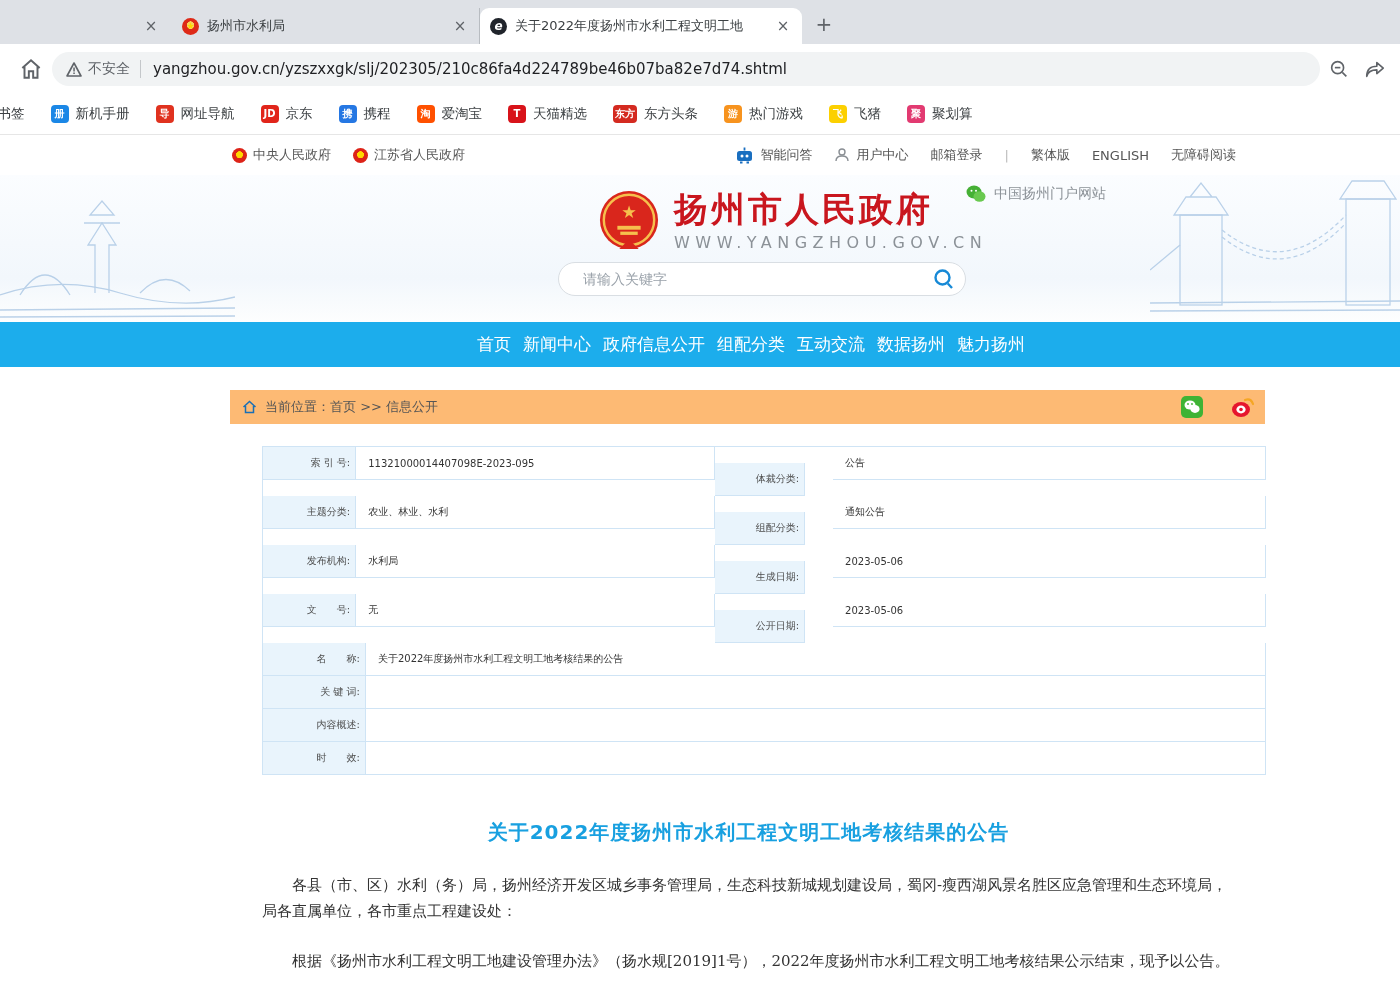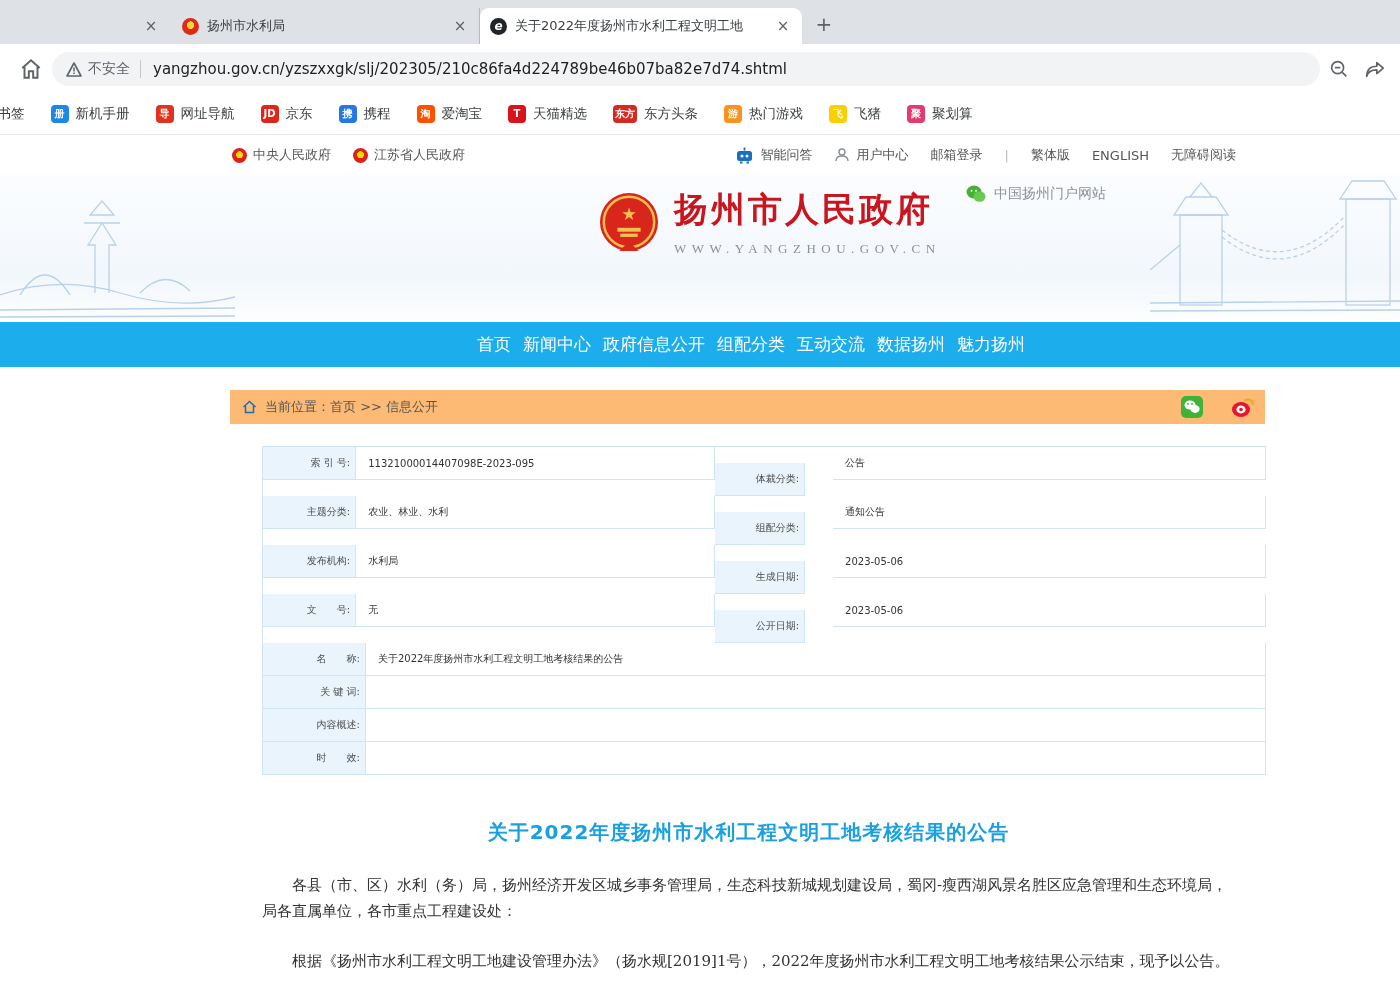--- a/index.html
+++ b/index.html
@@ -59,21 +59,21 @@
   
   .site-header { height:147px; position:relative;
     background:linear-gradient(180deg,#fbfdff 0%,#f2f7fc 70%,#fdfefe 100%); }
   .sketch { position:absolute; top:0; height:147px; opacity:.75; }
   .sketch-left { left:0; }
   .sketch-right { right:0; }
   .brand-row { position:absolute; left:598px; top:12px; display:flex; align-items:center; }
   .big-emblem { width:62px; height:62px; flex:0 0 auto; }
   .brand-text { margin-left:14px; }
   .site-name { color:#c9161e; font-size:34px; font-weight:bold; letter-spacing:3px; white-space:nowrap; }
-  .site-url { color:#8b9197; font-size:13px; letter-spacing:5.5px; margin-top:8px;font-family:Liberation Serif, serif; }
+  .site-url { color:#8b9197; font-size:16px; letter-spacing:5.5px; margin-top:0; }
   .portal-tag { position:absolute; left:966px; top:10px; display:flex; align-items:center; gap:8px;
     color:#8b9197; font-size:14px; white-space:nowrap; }
   .search-row { position:absolute; left:558px; top:87px; }
   .search-box { width:408px; height:34px; background:#fff; border:1px solid #d9dee3; border-radius:17px;
     display:flex; align-items:center; padding:0 6px 0 24px; }
   .search-input { border:none; outline:none; flex:1; font-size:14px; color:#333; background:transparent;
     font-family:"DejaVu Sans","Liberation Sans",sans-serif; }
   .search-input::placeholder { color:#9aa2aa; }
   .search-btn { width:30px; height:30px; display:flex; align-items:center; justify-content:center; cursor:pointer; }
 
@@ -292,20 +292,31 @@
     </div>
     <div class="portal-tag">
       <svg width="20" height="18" viewBox="0 0 20 18">
         <ellipse cx="8" cy="7" rx="7.5" ry="6.5" fill="#45b035"></ellipse>
         <ellipse cx="13.5" cy="11.5" rx="6" ry="5.2" fill="#69c94f"></ellipse>
         <circle cx="5.5" cy="5.8" r="1" fill="#fff"></circle>
           <circle cx="10" cy="5.8" r="1" fill="#fff"></circle>
       </svg>
       <span>中国扬州门户网站</span>
     </div>
+    <div class="search-row">
+      <div class="search-box">
+        <input class="search-input" type="text" placeholder="请输入关键字" style="">
+        <span class="search-btn">
+          <svg width="24" height="24" viewBox="0 0 24 24" fill="none" stroke="#1789d6" stroke-width="2.4">
+            <circle cx="10.5" cy="10.5" r="7"></circle>
+              <line x1="15.8" y1="16.5" x2="20" y2="21"></line>
+          </svg>
+        </span>
+      </div>
+    </div>
   </div>
 
   <div class="mainnav">
     <div class="mainnav-inner">
       <span class="nav-item">首页</span>
       <span class="nav-item">新闻中心</span>
       <span class="nav-item">政府信息公开</span>
       <span class="nav-item">组配分类</span>
       <span class="nav-item">互动交流</span>
       <span class="nav-item">数据扬州</span>

